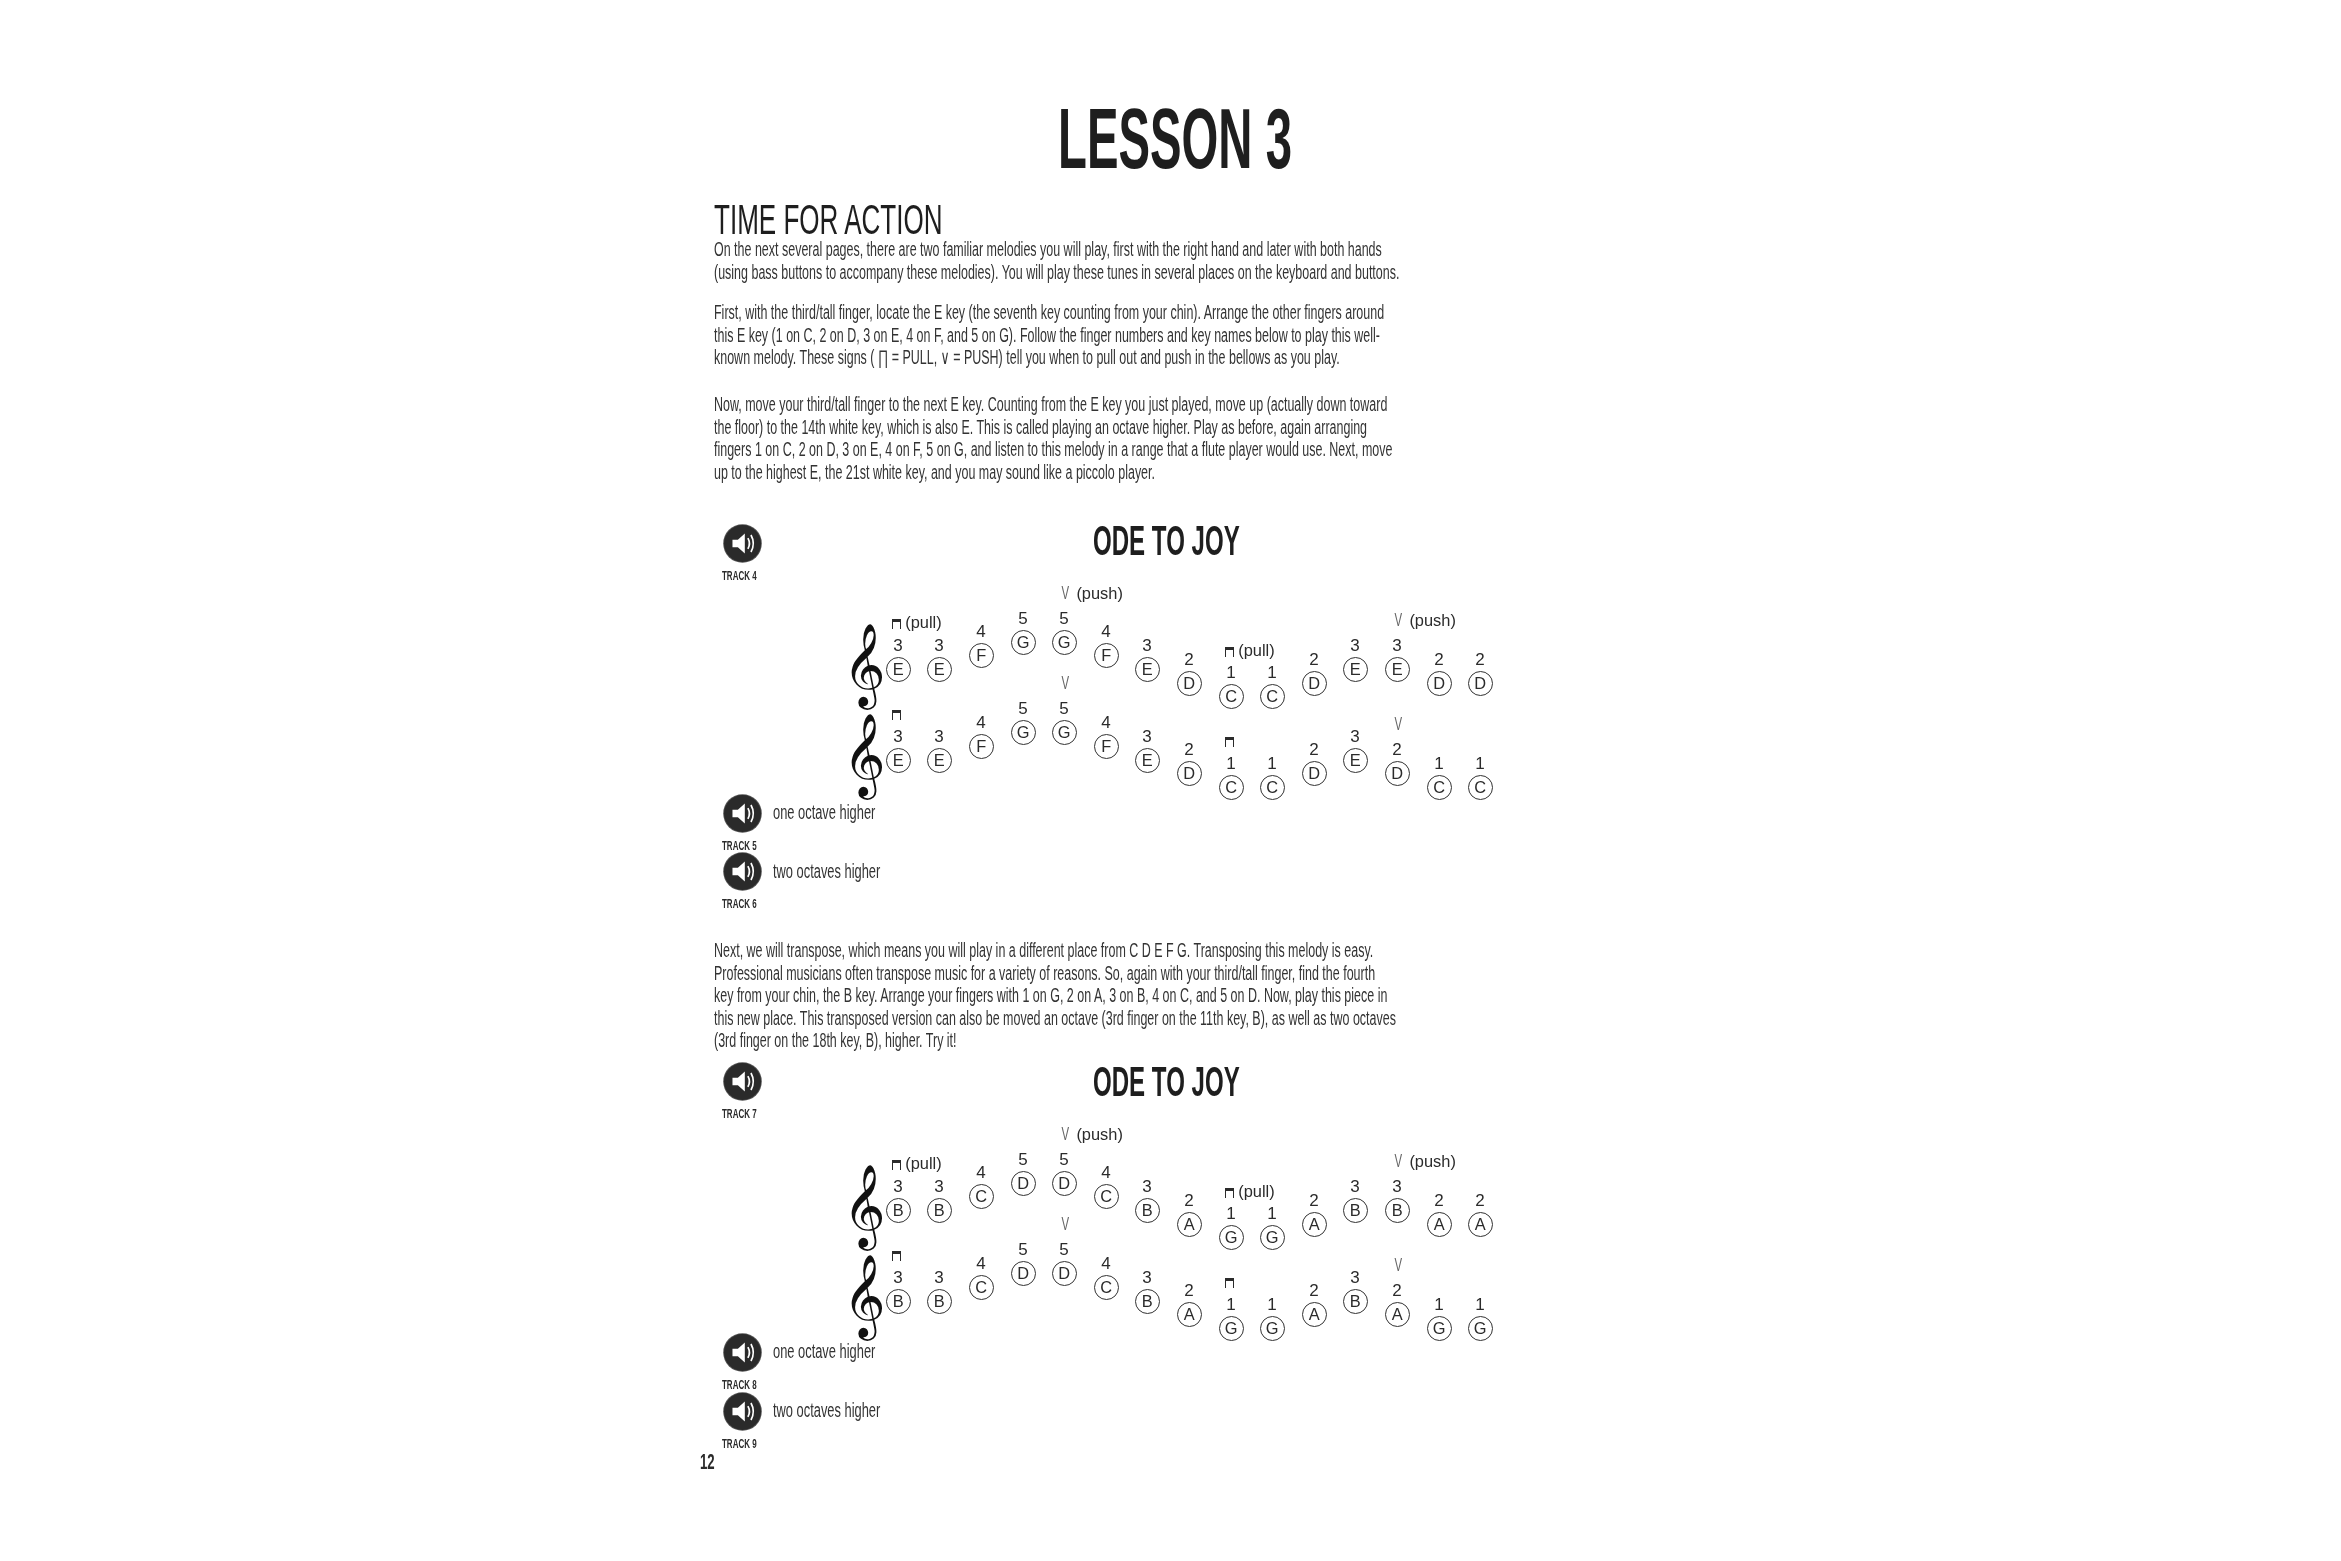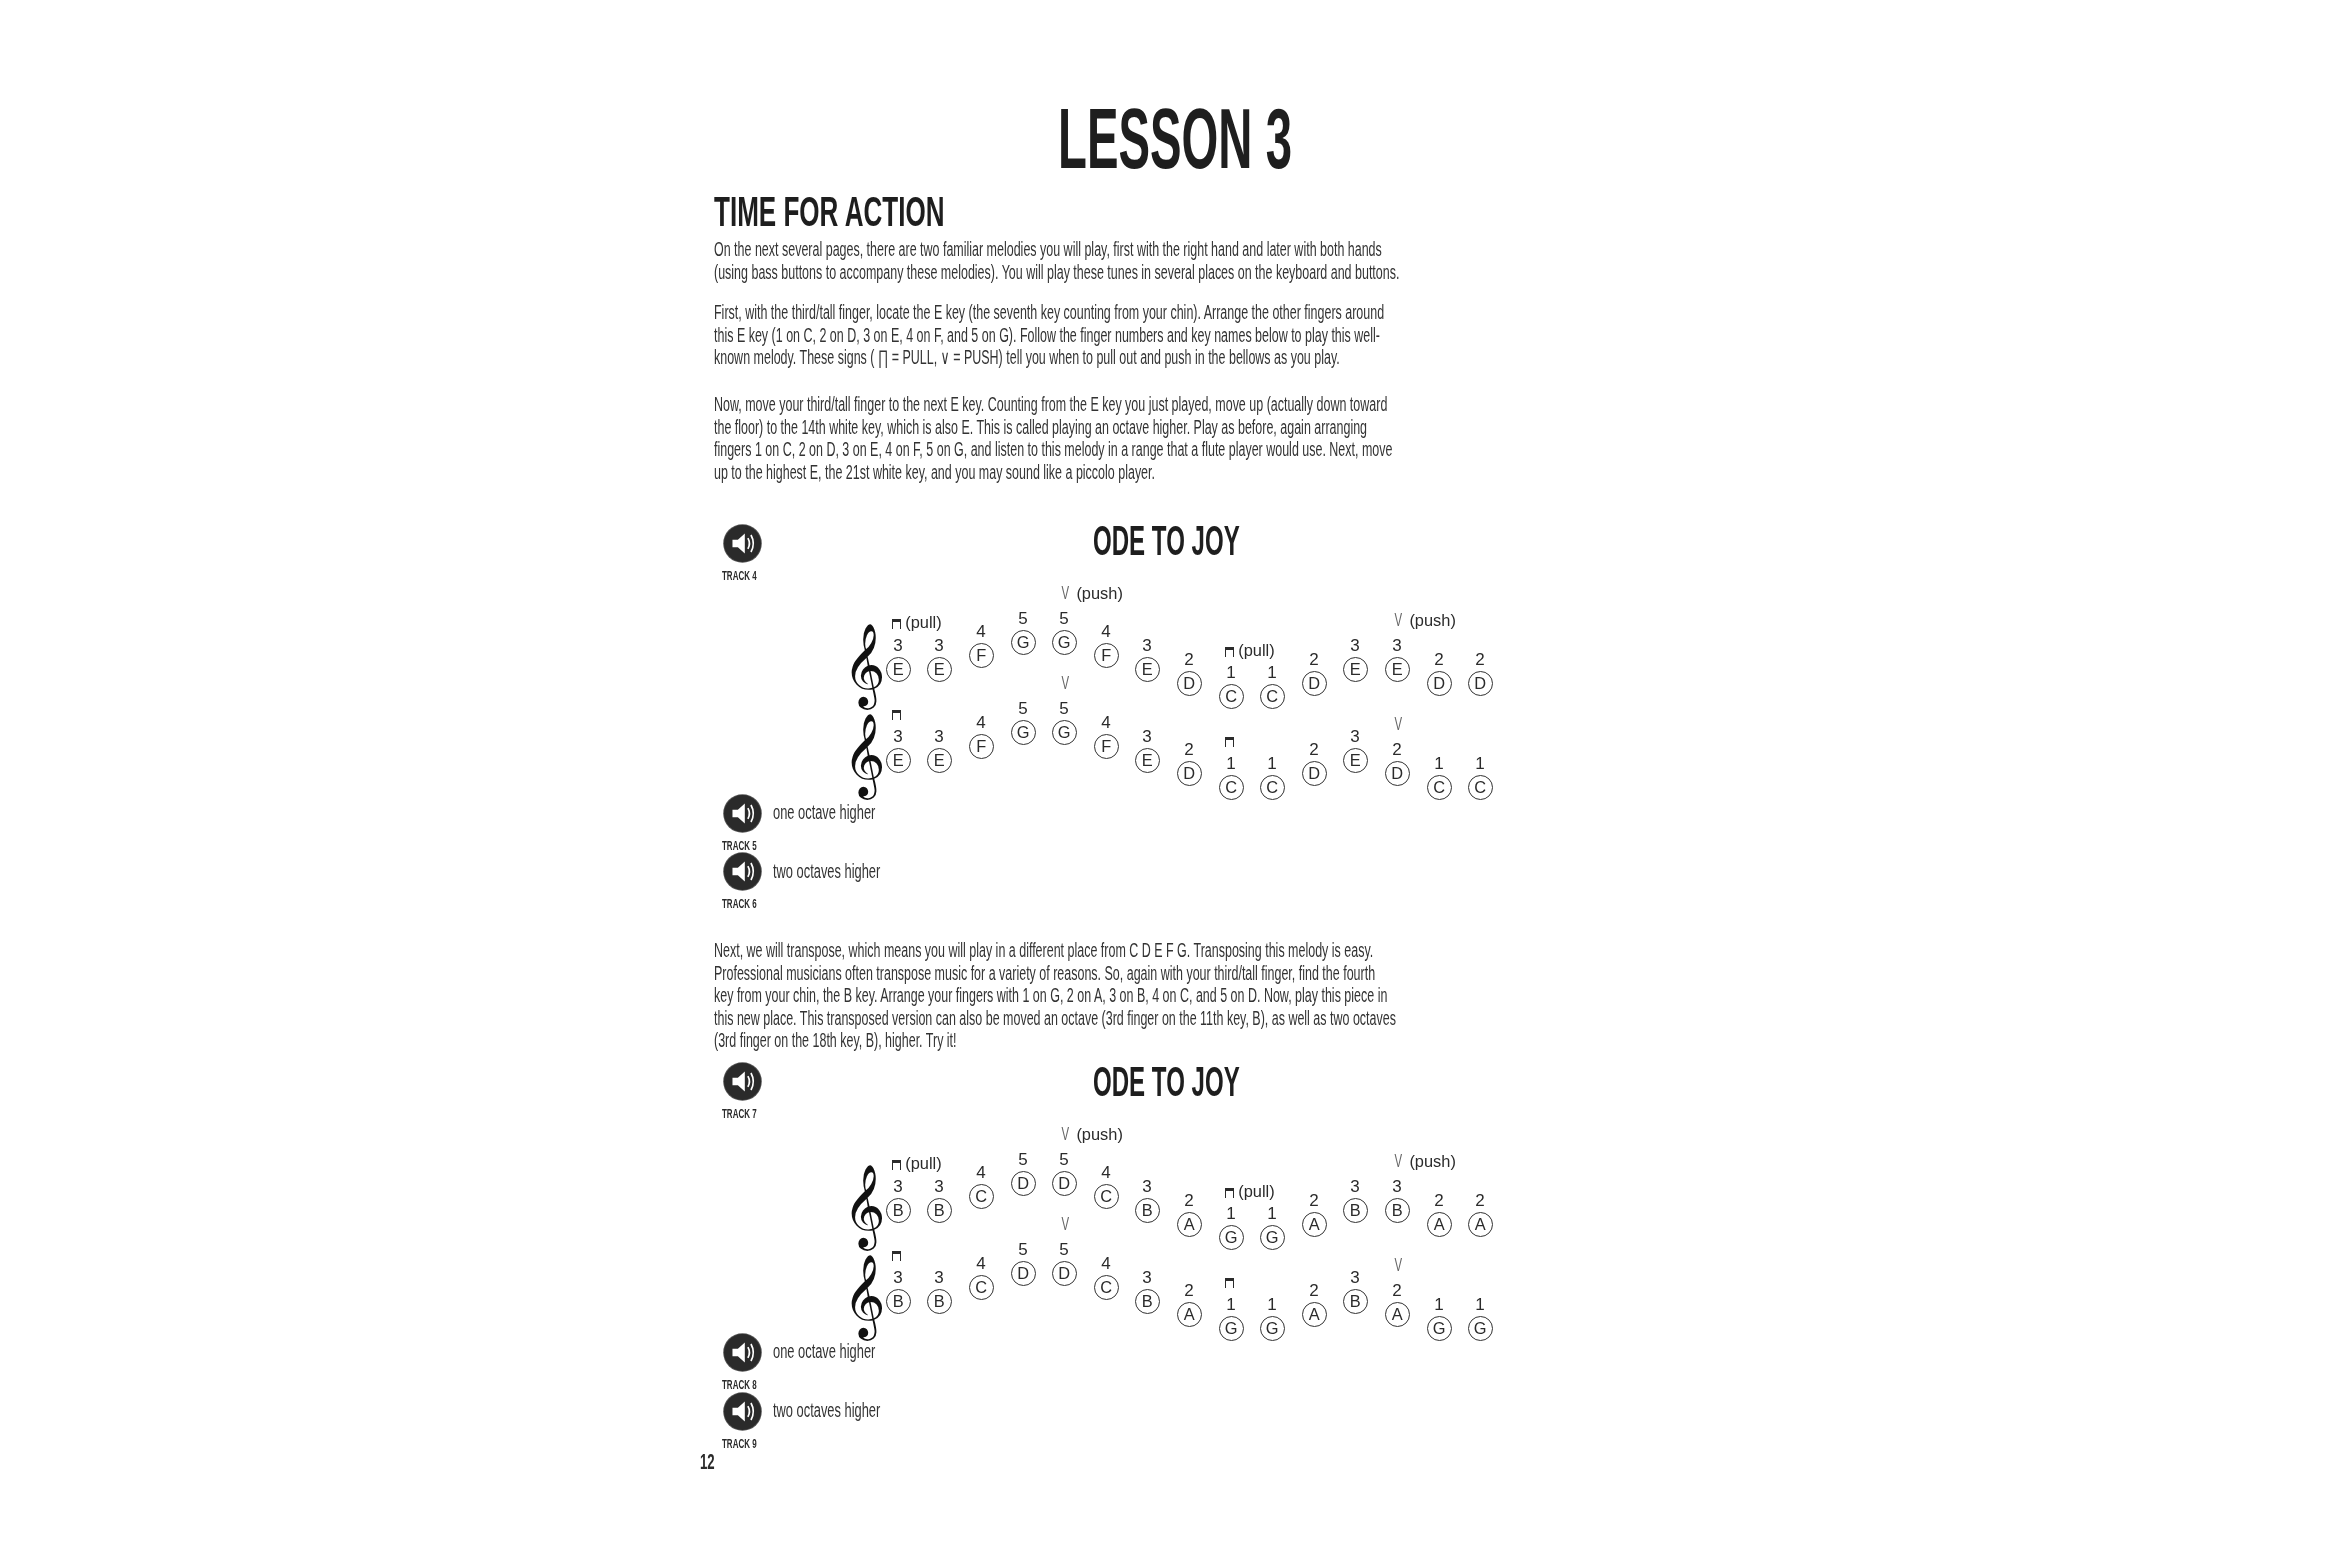--- a/index.html
+++ b/index.html
@@ -3,21 +3,21 @@
 <meta charset="utf-8">
 <style>
   html, body { margin:0; padding:0; }
   body { width:2342px; height:1561px; background:#ffffff; position:relative; overflow:hidden;
          font-family:"Liberation Sans", sans-serif; color:#2b2b2b; }
   .abs { position:absolute; }
   .cond { display:inline-block; transform-origin:left top; white-space:nowrap; }
   .h-lesson { left:1058px; top:95px; font-family:"Liberation Sans", sans-serif; font-weight:bold;
               font-size:86px; line-height:86px; color:#1e1e1e; }
   .h-lesson .cond { transform:scaleX(0.55); }
-  .h-section { left:714px; top:188px; font-weight:bold; font-size:42px; line-height:47px; color:#1e1e1e; }
+  .h-section { left:714px; top:196px; font-weight:normal; font-size:42px; line-height:47px; color:#1e1e1e; }
   .h-section .cond { transform:scaleX(0.62); }
   .para { left:714px; width:1483px; font-size:19.5px; line-height:22.6px; color:#333333; }
   .para .line { display:block; white-space:nowrap; transform-origin:left top; transform:scaleX(0.64); }
   .song-title { font-weight:bold; font-size:43px; line-height:47px; color:#1e1e1e; }
   .song-title .cond { transform:scaleX(0.56); }
   .track { width:47px; }
   .spk { position:absolute; left:0; top:0; width:37px; height:37px; border-radius:50%; background:#2a2a2a;
          box-shadow:0 0 0 0.8px #555; }
   .spk svg { position:absolute; left:0; top:0; }
   .track-label { position:absolute; left:-1.6px; top:44px; font-weight:bold; font-size:13.3px; line-height:13.3px;

